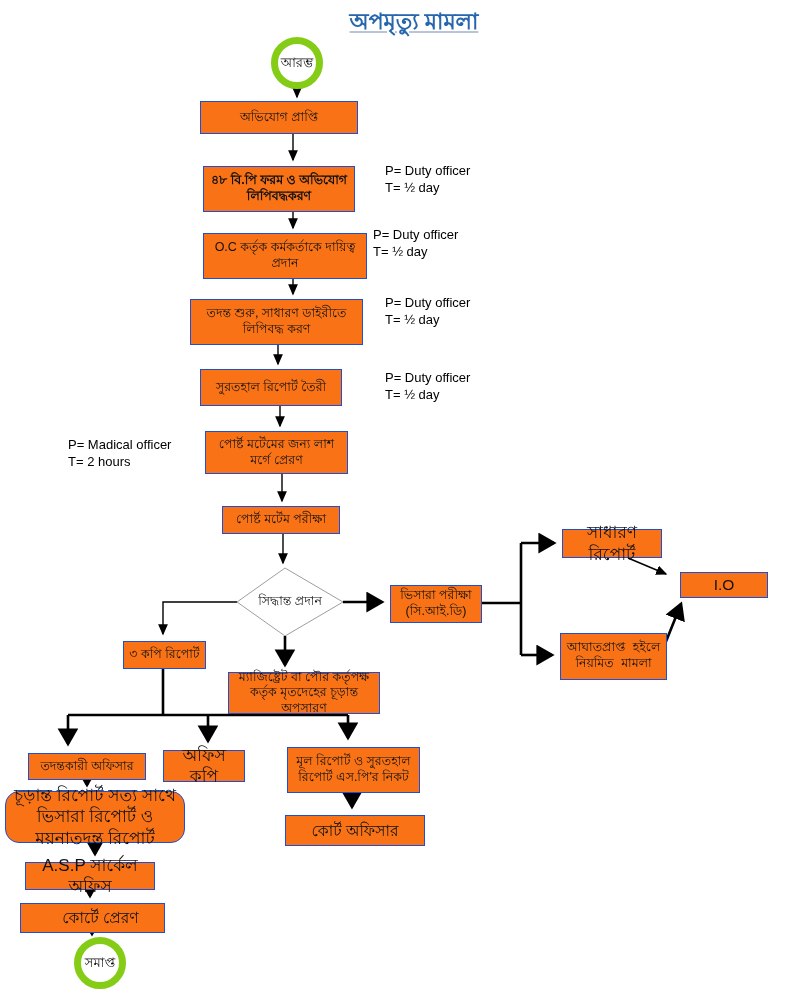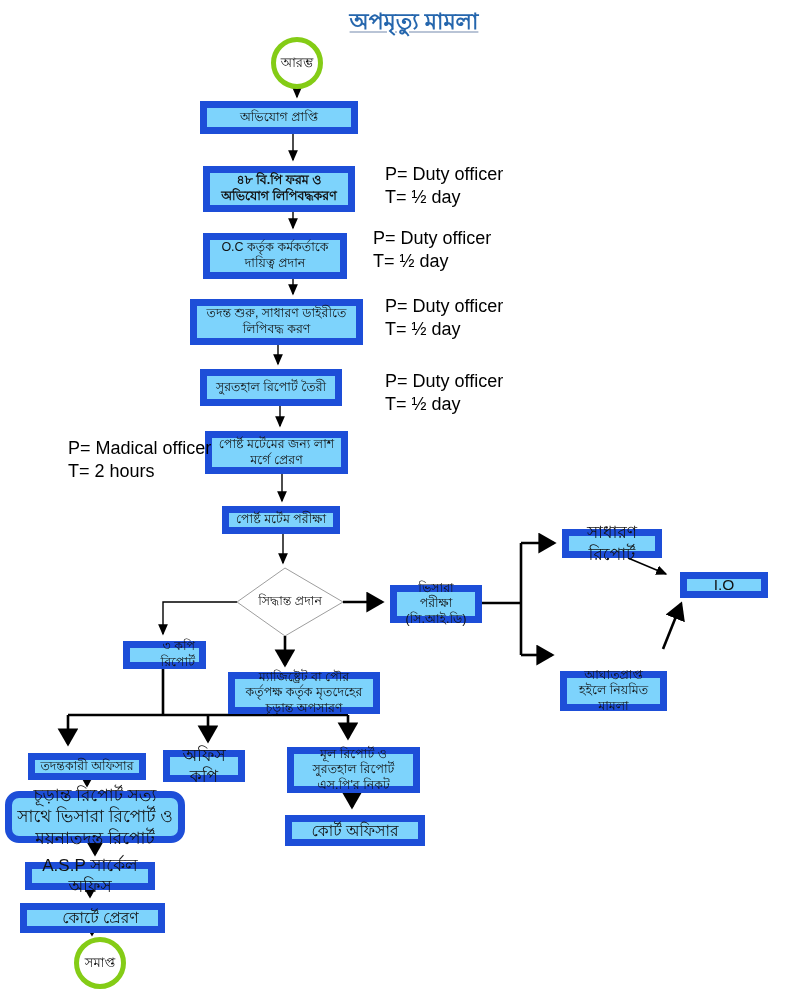--- a/index.html
+++ b/index.html
@@ -10,34 +10,34 @@
   }
   .title{
     position:absolute;top:4px;left:14px;width:800px;text-align:center;
     font-size:22px;font-weight:bold;color:#2566ad;
     text-decoration:underline;text-decoration-color:#b9c4d6;
   }
   svg.wires{position:absolute;left:0;top:0;width:800px;height:1001px;}
   .thin{stroke:#000;stroke-width:1.4;fill:none;}
   .thick{stroke:#000;stroke-width:2.6;fill:none;}
   .node{
-    position:absolute;background:#7dd3fc;border:7px solid #1d4ed8;
+    position:absolute;background:#f97316;border:1px solid #1d4ed8;
     display:flex;align-items:center;justify-content:center;text-align:center;
     font-size:12.5px;line-height:1.25;padding:2px 4px;box-sizing:border-box;
   }
   .node.noborder{border:none;background:transparent;}
   .circle{
-    position:absolute;border:5px solid #84cc16;border-radius:50%;
+    position:absolute;border:7px solid #84cc16;border-radius:50%;
     display:flex;align-items:center;justify-content:center;
     font-size:13px;background:#fff;box-sizing:border-box;
   }
   .lg{font-size:15.5px;text-align:right;}
   .md{font-size:17px;}
   .ann{
-    position:absolute;font-size:18px;line-height:1.3;color:#000;
+    position:absolute;font-size:13px;line-height:1.3;color:#000;
     white-space:pre-line;
   }
 </style>
 </head>
 <body>
 
 <div class="title">অপমৃত্যু মামলা</div>
 
 <svg class="wires" viewBox="0 0 800 1001">
   <defs>
@@ -90,39 +90,39 @@
   <span>আরম্ভ</span>
 </div>
 <div class="circle" style="left:74px;top:937px;width:52px;height:52px;">
   <span>সমাপ্ত</span>
 </div>
 
 <div class="node" style="left:200px;top:101px;width:158px;height:33px;">অভিযোগ প্রাপ্তি</div>
 
 <div class="node" style="left:203px;top:166px;width:152px;height:46px;font-weight:bold;">৪৮ বি.পি ফরম ও অভিযোগ লিপিবদ্ধকরণ</div>
 
-<div class="node" style="left:203px;top:233px;width:144px;height:46px;">O.C কর্তৃক কর্মকর্তাকে দায়িত্ব প্রদান</div>
+<div class="node" style="left:203px;top:233px;width:164px;height:46px;">O.C কর্তৃক কর্মকর্তাকে দায়িত্ব প্রদান</div>
 
 <div class="node" style="left:190px;top:299px;width:173px;height:46px;">তদন্ত শুরু, সাধারণ ডাইরীতে লিপিবদ্ধ করণ</div>
 
 <div class="node" style="left:200px;top:369px;width:142px;height:37px;">সুরতহাল রিপোর্ট তৈরী</div>
 
 <div class="node" style="left:205px;top:431px;width:143px;height:43px;">পোর্ষ্ট মর্টেমের জন্য লাশ মর্গে প্রেরণ</div>
 
 <div class="node" style="left:222px;top:506px;width:118px;height:28px;">পোর্ষ্ট মর্টেম  পরীক্ষা</div>
 
 <div class="node noborder" style="left:237px;top:586px;width:106px;height:32px;">সিদ্ধান্ত প্রদান</div>
 
 <div class="node" style="left:390px;top:585px;width:92px;height:38px;">ভিসারা পরীক্ষা (সি.আই.ডি)</div>
 
 <div class="node md" style="left:562px;top:529px;width:100px;height:29px;">সাধারণ রিপোর্ট</div>
 
 <div class="node lg" style="left:680px;top:572px;width:88px;height:26px;">I.O</div>
 
-<div class="node" style="left:560px;top:671px;width:107px;height:40px;">আঘাতপ্রাপ্ত হইলে নিয়মিত মামলা</div>
+<div class="node" style="left:560px;top:633px;width:107px;height:47px;font-family:Liberation Mono, monospace;">আঘাতপ্রাপ্ত হইলে নিয়মিত মামলা</div>
 
 <div class="node" style="left:123px;top:641px;width:83px;height:28px;text-align:right;">৩ কপি রিপোর্ট</div>
 
 <div class="node" style="left:228px;top:672px;width:152px;height:42px;">ম্যাজিষ্ট্রেট বা পৌর কর্তৃপক্ষ কর্তৃক মৃতদেহের চূড়ান্ত অপসারণ</div>
 
 <div class="node" style="left:28px;top:753px;width:118px;height:27px;">তদন্তকারী অফিসার</div>
 
 <div class="node md" style="left:163px;top:750px;width:82px;height:32px;">অফিস কপি</div>
 
 <div class="node" style="left:287px;top:747px;width:133px;height:46px;">মূল রিপোর্ট ও সুরতহাল রিপোর্ট এস.পি'র নিকট</div>

